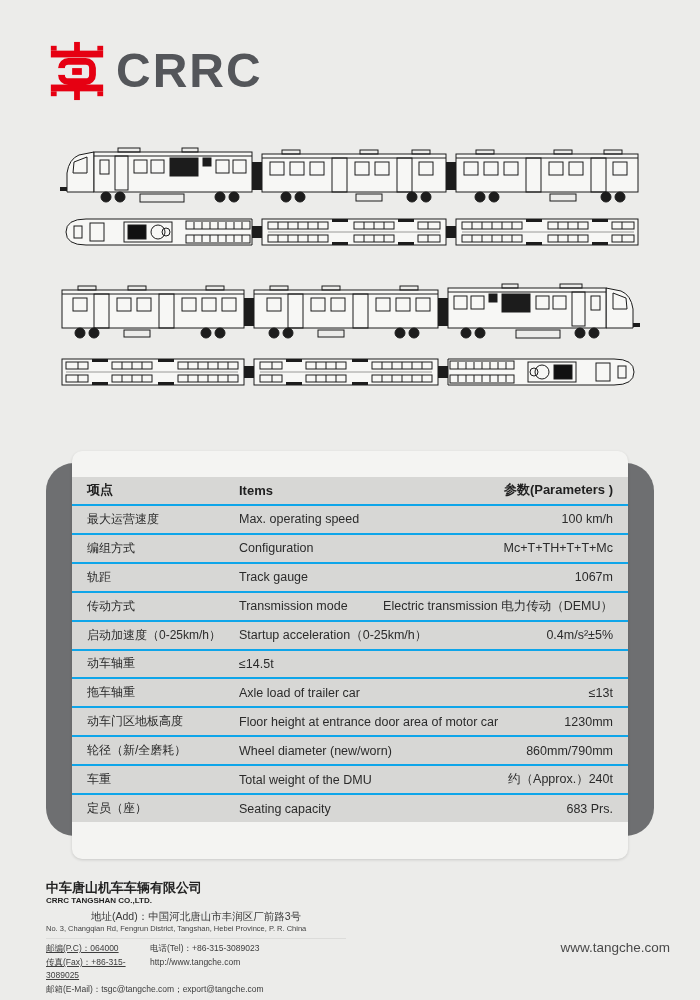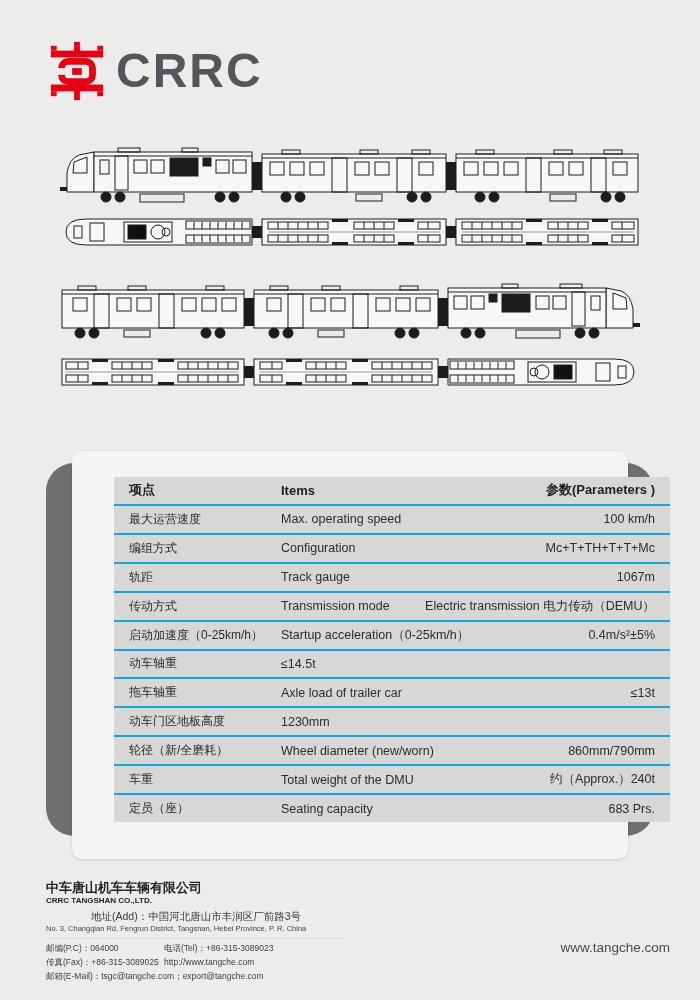--- a/index.html
+++ b/index.html
@@ -22,38 +22,38 @@
     position:absolute;left:46px;top:463px;width:608px;height:373px;
     background:#6e6f71;border-radius:28px;
   }
   .tbl-panel{
     position:absolute;left:72px;top:451px;width:556px;height:408px;
     background:#f4f4f2;border-radius:10px;
     box-shadow:0 1px 3px rgba(0,0,0,0.15);
   }
   .tbl-rows{
     position:absolute;left:72px;top:477px;width:556px;height:345px;
-    display:flex;flex-direction:column;padding-left:42px;
+    display:flex;flex-direction:column;
   }
   .trow{
     flex:1;display:flex;align-items:center;background:#d7d7d5;
   }
   .trow + .trow{border-top:2px solid #0ea5e9;}
   .trow .c1{width:152px;padding-left:15px;font-size:12px;color:#2b2b2b;white-space:nowrap;}
   .trow .c2{flex:1;font-size:12.5px;color:#2b2b2b;white-space:nowrap;}
   .trow .c3{text-align:right;padding-right:15px;font-size:12.5px;color:#2b2b2b;white-space:nowrap;}
   .trow.head .c1,.trow.head .c2,.trow.head .c3{font-weight:bold;font-size:13px;color:#1f1f1f;}
   
   .footer{position:absolute;left:46px;top:880px;color:#3a3a3a;}
   .f-company-cn{font-size:13px;font-weight:bold;color:#222;line-height:15px;}
   .f-company-en{font-size:8px;font-weight:bold;color:#222;line-height:11px;}
   .f-addr-cn{font-size:10.5px;margin-top:3px;line-height:14px;text-align:center;}
   .f-addr-en{font-size:7.5px;line-height:11px;color:#444;}
   .f-line{font-size:8.5px;line-height:13px;color:#3d3d3d;display:flex;margin-top:1px;}
-  .f-line .fa{width:118px;}
+  .f-line .fa{width:104px;text-decoration:underline;}
   .f-sep{border-top:1px solid #dcdcda;margin:4px 0 3px 0;width:300px;}
   .site-bottom{
     position:absolute;right:30px;top:940px;font-size:13.5px;color:#4a4a4a;
   }
 </style>
 </head>
 <body>
 
 <div class="logo">
   <svg width="62" height="62" viewBox="0 0 64 64">
@@ -258,20 +258,21 @@
     <div class="c1">动车轴重</div>
     <div class="c3">≤14.5t</div>
   </div>
   <div class="trow">
     <div class="c1">拖车轴重</div>
     <div class="c2">Axle load of trailer car</div>
     <div class="c3">≤13t</div>
   </div>
   <div class="trow">
     <div class="c1">动车门区地板高度</div>
+    <div class="c2">Floor height at entrance door area of motor car</div>
     <div class="c3">1230mm</div>
   </div>
   <div class="trow">
     <div class="c1">轮径（新/全磨耗）</div>
     <div class="c2">Wheel diameter (new/worn)</div>
     <div class="c3">860mm/790mm</div>
   </div>
   <div class="trow">
     <div class="c1">车重</div>
     <div class="c2">Total weight of the DMU</div>

